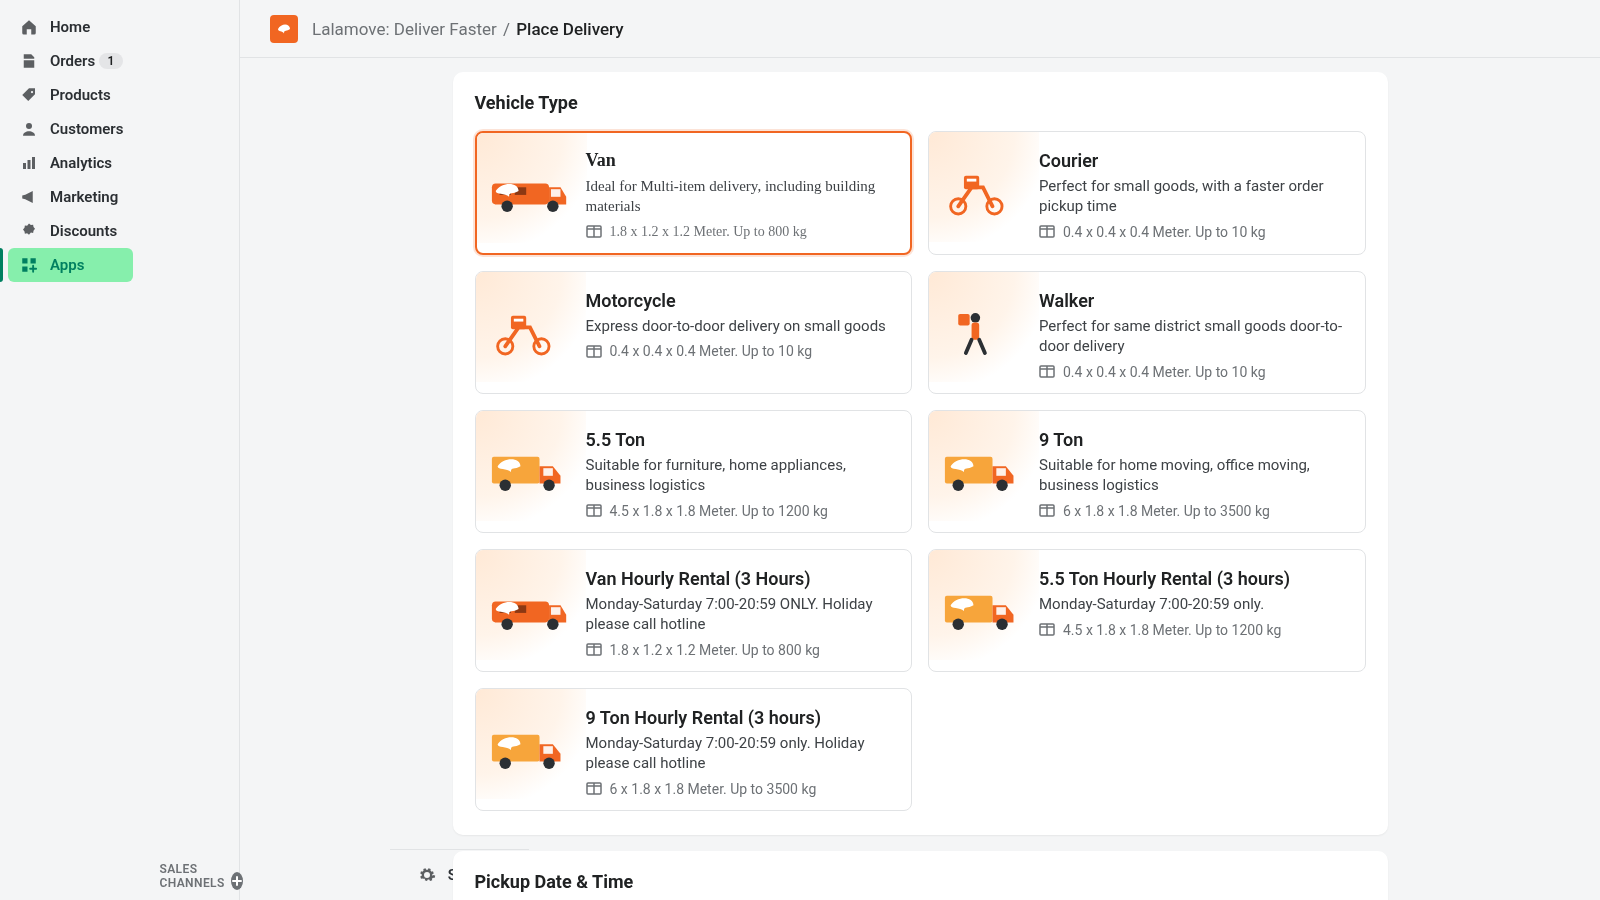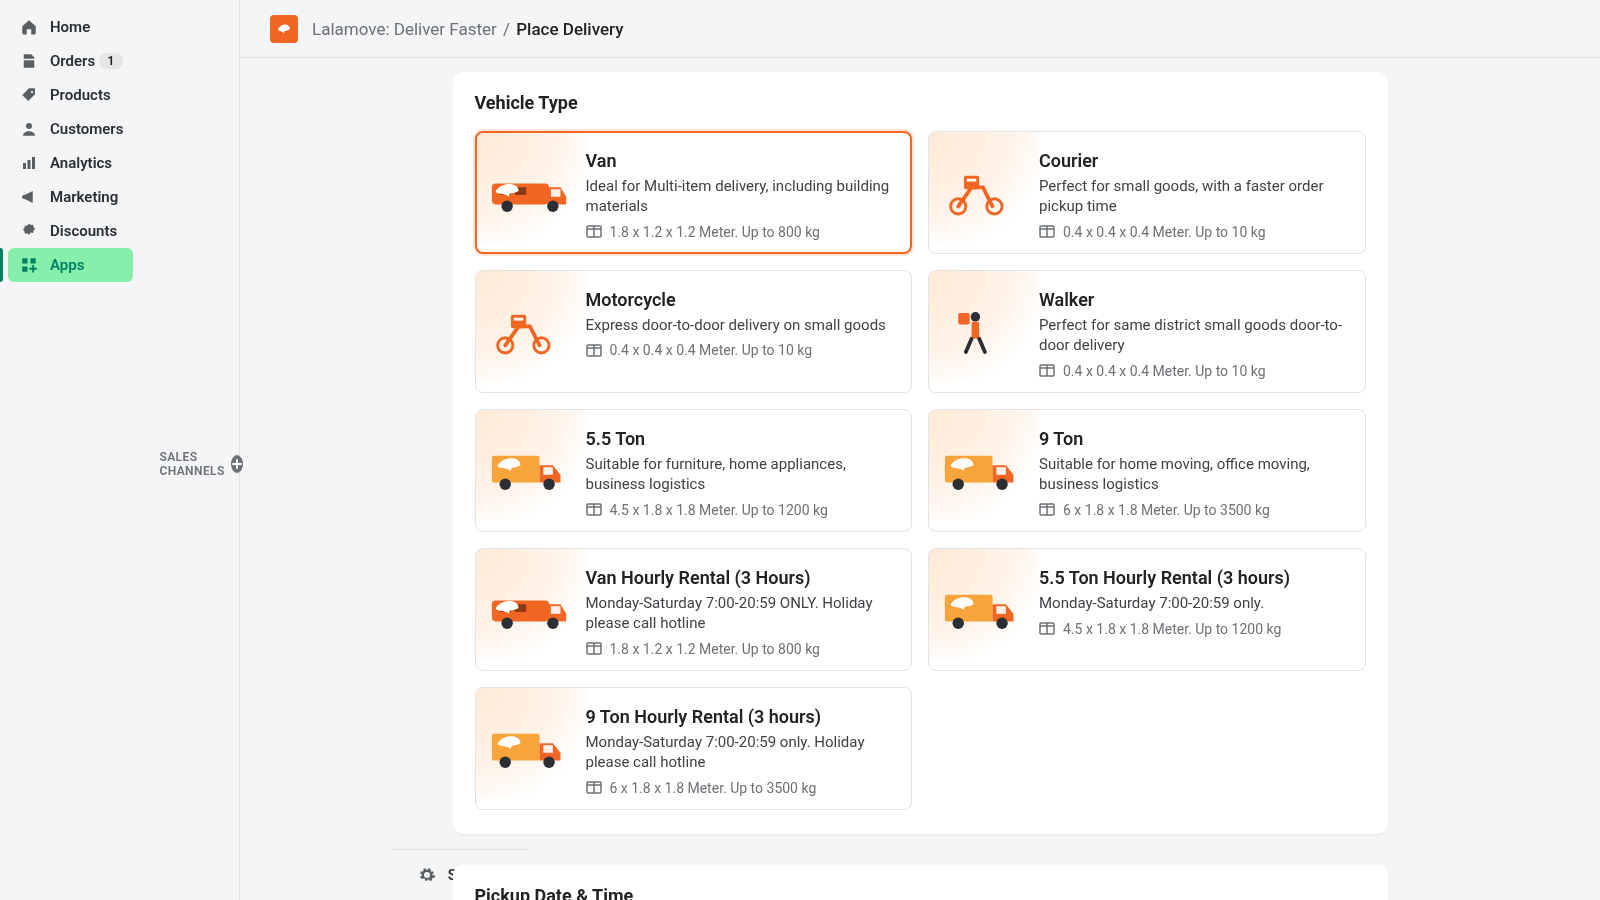--- a/index.html
+++ b/index.html
@@ -50,21 +50,21 @@
   .nav-item.active .icon { color:#008060; }
   .nav-item.active::before{
     content:""; position:absolute; left:-8px; top:0; bottom:0;
     width:3px; background:#008060; border-radius:0 3px 3px 0;
   }
 
   .section-label {
     font-size:12px; font-weight:600; color:#6d7175;
     letter-spacing:0.4px;
     padding: 28px 18px 10px 18px;
-    display:flex; align-items:center; justify-content:space-between;
+    display:flex; align-items:flex-end; justify-content:space-between;
   }
   .sidebar-footer {
     margin-top:auto;
     border-top:1px solid #e1e3e5;
     padding: 8px;
   }
 
   
   .topbar {
     position:absolute;
@@ -89,21 +89,21 @@
   
   .main {
     position:absolute;
     left:240px; top:58px; right:0; bottom:0;
     overflow:auto;
   }
   .card {
     background:#ffffff;
     border-radius:10px;
     box-shadow: 0 1px 2px rgba(0,0,0,0.06);
-    margin: 14px auto 31px auto;
+    margin: 14px auto 16px auto;
     width: 935px;
     padding: 20px 22px 24px 22px;
   }
   .card-title { font-size:18px; font-weight:700; margin-bottom:18px; }
 
   .vehicle-grid {
     display:grid;
     grid-template-columns: 1fr 1fr;
     gap: 16px 16px;
   }
@@ -123,20 +123,21 @@
     content:"";
     position:absolute; left:0; top:0;
     width:110px; height:110px;
     background: radial-gradient(circle at 0 0, #ffe9d6 0%, #fff4ea 55%, rgba(255,255,255,0) 78%);
     pointer-events:none;
   }
   .vehicle-tile.selected {
     border:2px solid #f16622;
     box-shadow: 0 0 0 2px rgba(241,102,34,0.18);
     padding: 11px 13px 11px 13px;
+    font-family: Liberation Serif, serif;
   }
   .vehicle-illus {
     width:80px;
     display:flex; align-items:center; justify-content:center;
     position:relative; z-index:1;
     flex-shrink:0;
   }
   .vehicle-info { flex:1; position:relative; z-index:1; padding-top:6px;}
   .vehicle-name { font-size:18px; font-weight:600; line-height:1.2; margin-bottom:4px;}
   .vehicle-desc { font-size:15px; color:#3e4246; line-height:1.35; }

